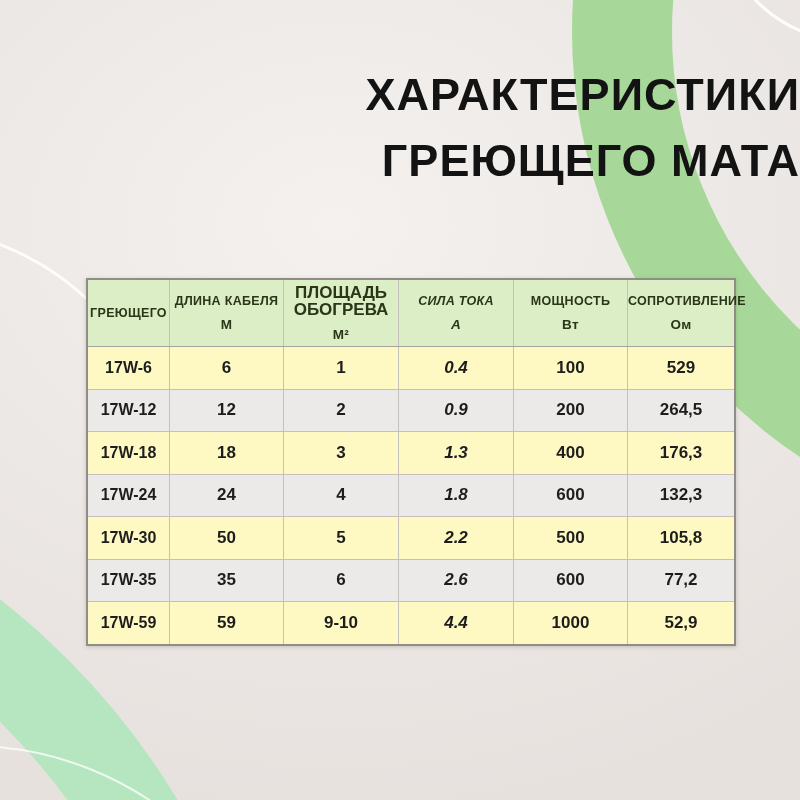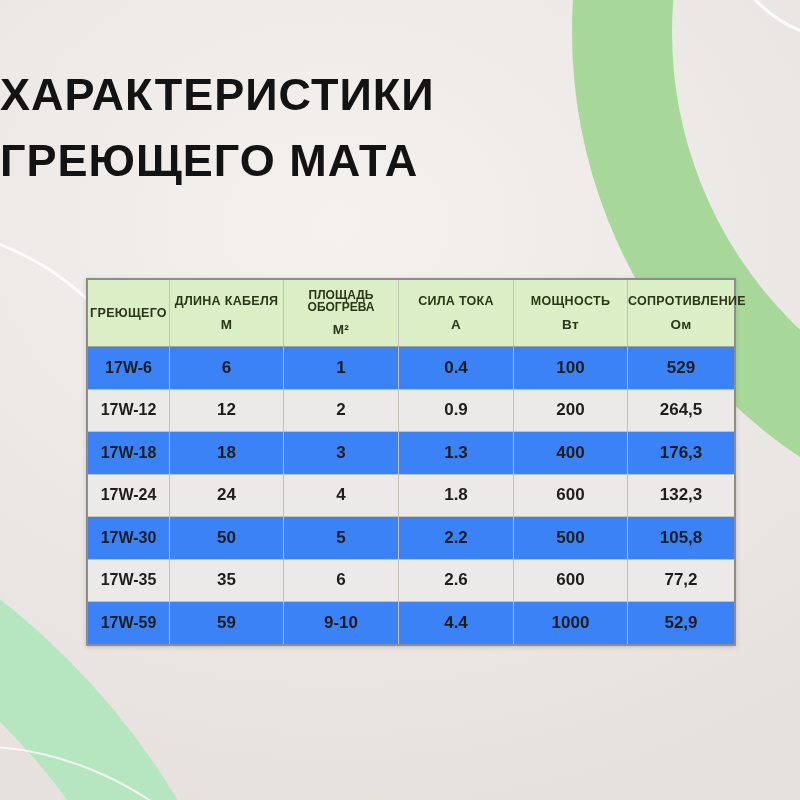--- a/index.html
+++ b/index.html
@@ -33,21 +33,21 @@
     border: 3px solid rgba(255,255,255,0.92);
   }
   .arc-thin-bl {
     left: -355px; top: 745px; width: 650px; height: 650px;
     border: 2px solid rgba(255,255,255,0.75);
   }
 
   
   .title {
     position: absolute; left: 0; top: 62px; width: 800px;
-    text-align: left; z-index: 10;
+    text-align: right; z-index: 10;
     color: #131313; font-weight: bold;
     font-size: 45px; line-height: 66px; letter-spacing: 1px;
   }
 
   
   .spec-table-wrap { position: absolute; left: 86px; top: 278px; z-index: 10; }
   table.spec-table {
     border-collapse: collapse; table-layout: fixed;
     width: 641px;
     background: #fdfdfd;
@@ -55,40 +55,40 @@
     box-shadow: 0 1px 4px rgba(90, 80, 70, 0.25);
   }
   .spec-table th, .spec-table td {
     border: 1px solid #c3c1b9;
     text-align: center; vertical-align: middle;
     padding: 0;
   }
   .spec-table th:nth-child(1), .spec-table td:nth-child(1) { width: 81px; }
   .spec-table th:nth-child(2), .spec-table td:nth-child(2) { width: 113px; }
   .spec-table th:nth-child(3), .spec-table td:nth-child(3) { width: 114px; }
-  .spec-table th:nth-child(4), .spec-table td:nth-child(4) { width: 114px; }
+  .spec-table th:nth-child(4), .spec-table td:nth-child(4) { width: 114px; font-style: italic; }
   .spec-table th:nth-child(5), .spec-table td:nth-child(5) { width: 113px; }
   .spec-table th:nth-child(6), .spec-table td:nth-child(6) { width: 106px; }
 
   .spec-table thead th {
     height: 66px;
     background: var(--header-bg, #dbeec5);
     color: var(--header-text, #2b3619);
     font-size: 12.5px; font-weight: bold; letter-spacing: 0.3px;
     border-bottom: 1px solid #a5a39b;
   }
-  .spec-table thead th:nth-child(3) .th-label { font-size: 12px; letter-spacing: 0; }
+  .spec-table thead th:nth-child(3) .th-label { font-size: 17px; letter-spacing: 0; }
   .th-label, .th-unit { display: block; line-height: 1; }
   .th-label + .th-unit { margin-top: 10px; }
   .th-unit { font-size: 13.5px; }
 
   .spec-table tbody td {
     height: 41.5px;
     font-size: 17px; font-weight: bold; color: #1d1d1d;
-    background: #3b82f6;
+    background: #fef9c3;
   }
   .spec-table tbody td:first-child { font-size: 16px; }
   .spec-table tbody tr:nth-child(even) td { background: var(--row-alt-bg, #ebeae8); }
 </style>
 </head>
 <body>
 
 <div class="canvas">
 
   <div class="shape ring-top-right"></div>

